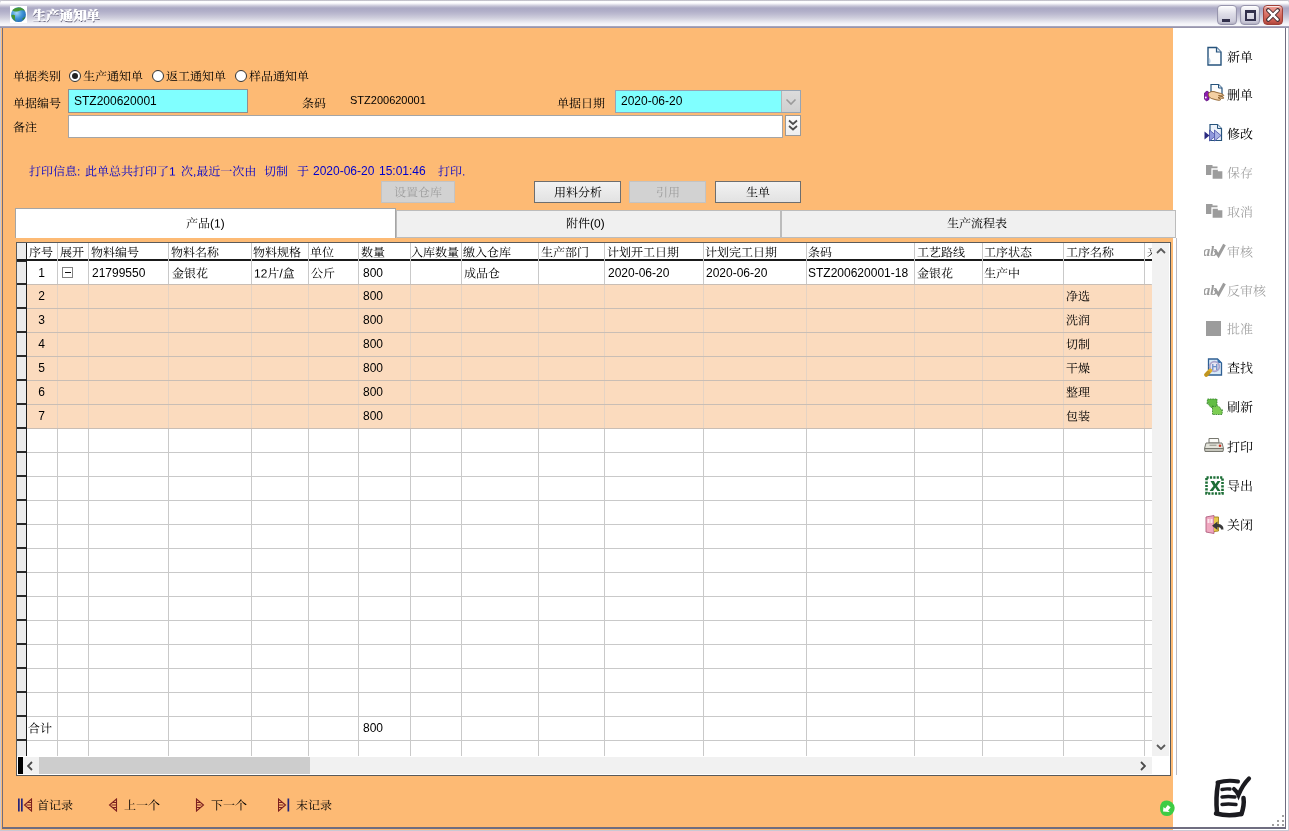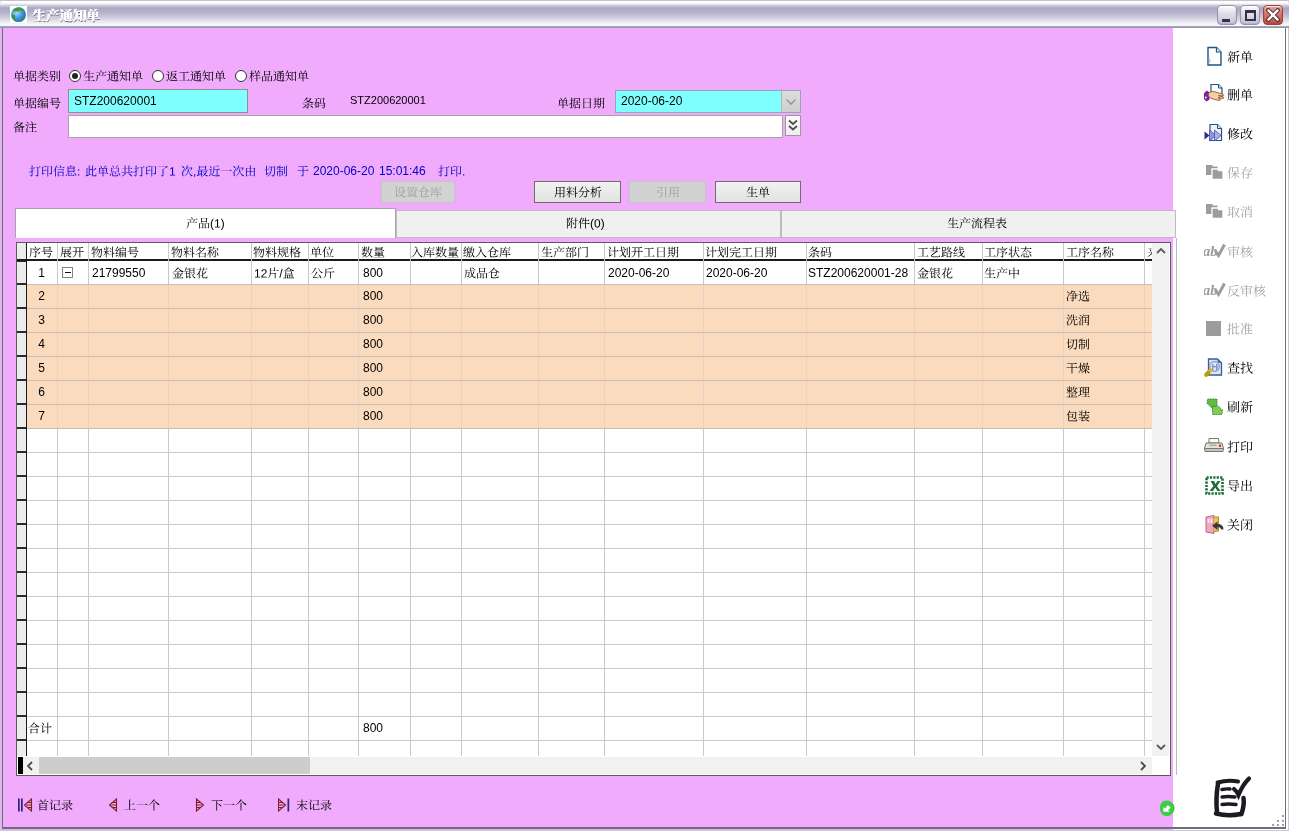--- a/index.html
+++ b/index.html
@@ -1,16 +1,16 @@
 <!DOCTYPE html>
 <html><head><meta charset="utf-8"><title>生产通知单</title>
 <style>
 *{margin:0;padding:0;box-sizing:border-box}
 html,body{width:1289px;height:831px;overflow:hidden;background:#fff;font-family:"Liberation Sans",sans-serif;}
-#w{position:relative;width:1173px;height:831px;background:#f0abfc;}
+#w{position:relative;width:1173px;height:831px;background:#fdba74;}
 .abs{position:absolute}
 </style></head><body>
 <div id="w">
 <svg style="position:absolute;width:0;height:0" aria-hidden="true">
       <defs>
         <path id="C751f" transform="scale(0.001,-0.001)" d="M207 814C173 634 98 453 21 338L33 330C119 390 194 471 255 574H432V318H150L158 290H432V-11H31L39 -39H941C956 -39 967 -34 970 -23C920 19 839 80 839 80L766 -11H561V290H856C871 290 882 295 884 306C836 346 756 406 756 406L686 318H561V574H885C900 574 911 579 914 590C864 633 788 688 788 688L718 602H561V800C588 804 595 814 597 828L432 844V602H271C295 646 317 693 336 744C360 743 372 752 376 764Z"></path>
         <path id="C4ea7" transform="scale(0.001,-0.001)" d="M295 664 287 659C312 612 338 545 340 485C441 394 565 592 295 664ZM844 784 780 704H45L53 675H935C949 675 960 680 963 691C918 730 844 783 844 784ZM418 854 411 848C442 819 472 768 478 721C583 648 682 850 418 854ZM782 632 633 665C621 603 599 515 578 449H273L139 497V336C139 207 128 45 22 -83L30 -92C235 21 255 214 255 337V421H901C915 421 926 426 929 437C883 476 809 530 809 530L744 449H607C659 500 713 564 745 610C768 611 779 620 782 632Z"></path>
         <path id="C901a" transform="scale(0.001,-0.001)" d="M76 828 66 823C109 765 158 680 173 608C282 529 372 744 76 828ZM780 300H673V413H780ZM469 103V271H571V89H589C641 89 672 108 673 113V271H780V185C780 173 778 168 764 168C750 168 705 171 705 171V158C735 152 748 140 755 127C764 113 766 90 767 59C875 69 889 106 889 175V534C910 538 924 548 930 555L820 639L770 581H691C721 596 736 629 701 660C759 681 824 708 864 733C886 734 896 737 905 745L800 844L738 784H340L349 756H729C711 732 688 705 665 681C624 700 555 715 449 719L444 705C530 675 583 631 610 593C615 588 621 584 627 581H475L360 629V75C322 90 291 111 263 139V448C291 453 306 460 313 470L196 564L142 492H27L33 463H156V121C114 94 63 57 24 34L105 -85C113 -79 117 -71 114 -62C145 -5 193 69 212 105C223 122 234 125 247 105C330 -18 420 -67 625 -67C714 -67 825 -67 895 -67C901 -19 927 20 973 32V44C861 37 771 36 661 36C539 36 451 43 383 66C427 68 469 92 469 103ZM780 441H673V553H780ZM571 300H469V413H571ZM571 441H469V553H571Z"></path>
         <path id="C77e5" transform="scale(0.001,-0.001)" d="M140 847C123 708 79 568 29 475L41 466C98 510 148 567 190 637H222V480L221 414H35L43 386H219C210 230 170 60 28 -81L38 -91C203 -2 277 124 310 249C349 189 388 116 400 51C505 -30 598 175 318 281C325 317 330 352 332 386H514C528 386 538 391 541 402C502 440 435 495 435 495L376 414H334L336 480V637H493C507 637 518 641 520 652C476 691 409 740 409 740L347 665H206C226 701 244 741 259 784C282 784 294 793 298 806ZM542 714V-55H561C613 -55 657 -26 657 -13V50H810V-39H828C870 -39 926 -13 927 -4V666C947 671 961 679 968 688L856 777L800 714H661L542 765ZM810 79H657V686H810Z"></path>
         <path id="C5355" transform="scale(0.001,-0.001)" d="M239 835 230 830C272 781 320 707 335 642C443 570 528 781 239 835ZM722 457H559V587H722ZM722 428V293H559V428ZM273 457V587H438V457ZM273 428H438V293H273ZM843 231 773 145H559V264H722V223H743C784 223 841 249 842 258V570C861 574 874 581 879 589L767 674L712 615H570C634 654 703 709 761 766C783 764 797 772 803 782L654 849C620 764 576 671 541 615H282L156 665V208H173C222 208 273 234 273 246V264H438V145H28L36 116H438V-89H460C522 -89 559 -65 559 -58V116H942C956 116 968 121 971 132C922 173 843 231 843 231Z"></path>
@@ -538,21 +538,21 @@
       <use href="#c65a4" transform="translate(12,13.56) scale(12)"></use>
     </svg>
     <div style="position:absolute;top:263.5px;height:18px;line-height:18px;font-size:12px;color:#000;font-weight:normal;white-space:pre;left:363px;">800</div>
     <svg style="position:absolute;left:464px;top:263.5px;overflow:visible" width="36" height="18" fill="#000">
       <use href="#c6210" transform="translate(0,13.56) scale(12)"></use>
       <use href="#c54c1" transform="translate(12,13.56) scale(12)"></use>
       <use href="#c4ed3" transform="translate(24,13.56) scale(12)"></use>
     </svg>
     <div style="position:absolute;top:263.5px;height:18px;line-height:18px;font-size:12px;color:#000;font-weight:normal;white-space:pre;left:608px;">2020-06-20</div>
     <div style="position:absolute;top:263.5px;height:18px;line-height:18px;font-size:12px;color:#000;font-weight:normal;white-space:pre;left:706px;">2020-06-20</div>
-    <div style="position:absolute;top:263.5px;height:18px;line-height:18px;font-size:12px;color:#000;font-weight:normal;white-space:pre;left:808px;">STZ200620001-28</div>
+    <div style="position:absolute;top:263.5px;height:18px;line-height:18px;font-size:12px;color:#000;font-weight:normal;white-space:pre;left:808px;">STZ200620001-18</div>
     <svg style="position:absolute;left:917px;top:263.5px;overflow:visible" width="36" height="18" fill="#000">
       <use href="#c91d1" transform="translate(0,13.56) scale(12)"></use>
       <use href="#c94f6" transform="translate(12,13.56) scale(12)"></use>
       <use href="#c82b1" transform="translate(24,13.56) scale(12)"></use>
     </svg>
     <svg style="position:absolute;left:984px;top:263.5px;overflow:visible" width="36" height="18" fill="#000">
       <use href="#c751f" transform="translate(0,13.56) scale(12)"></use>
       <use href="#c4ea7" transform="translate(12,13.56) scale(12)"></use>
       <use href="#c4e2d" transform="translate(24,13.56) scale(12)"></use>
     </svg>

